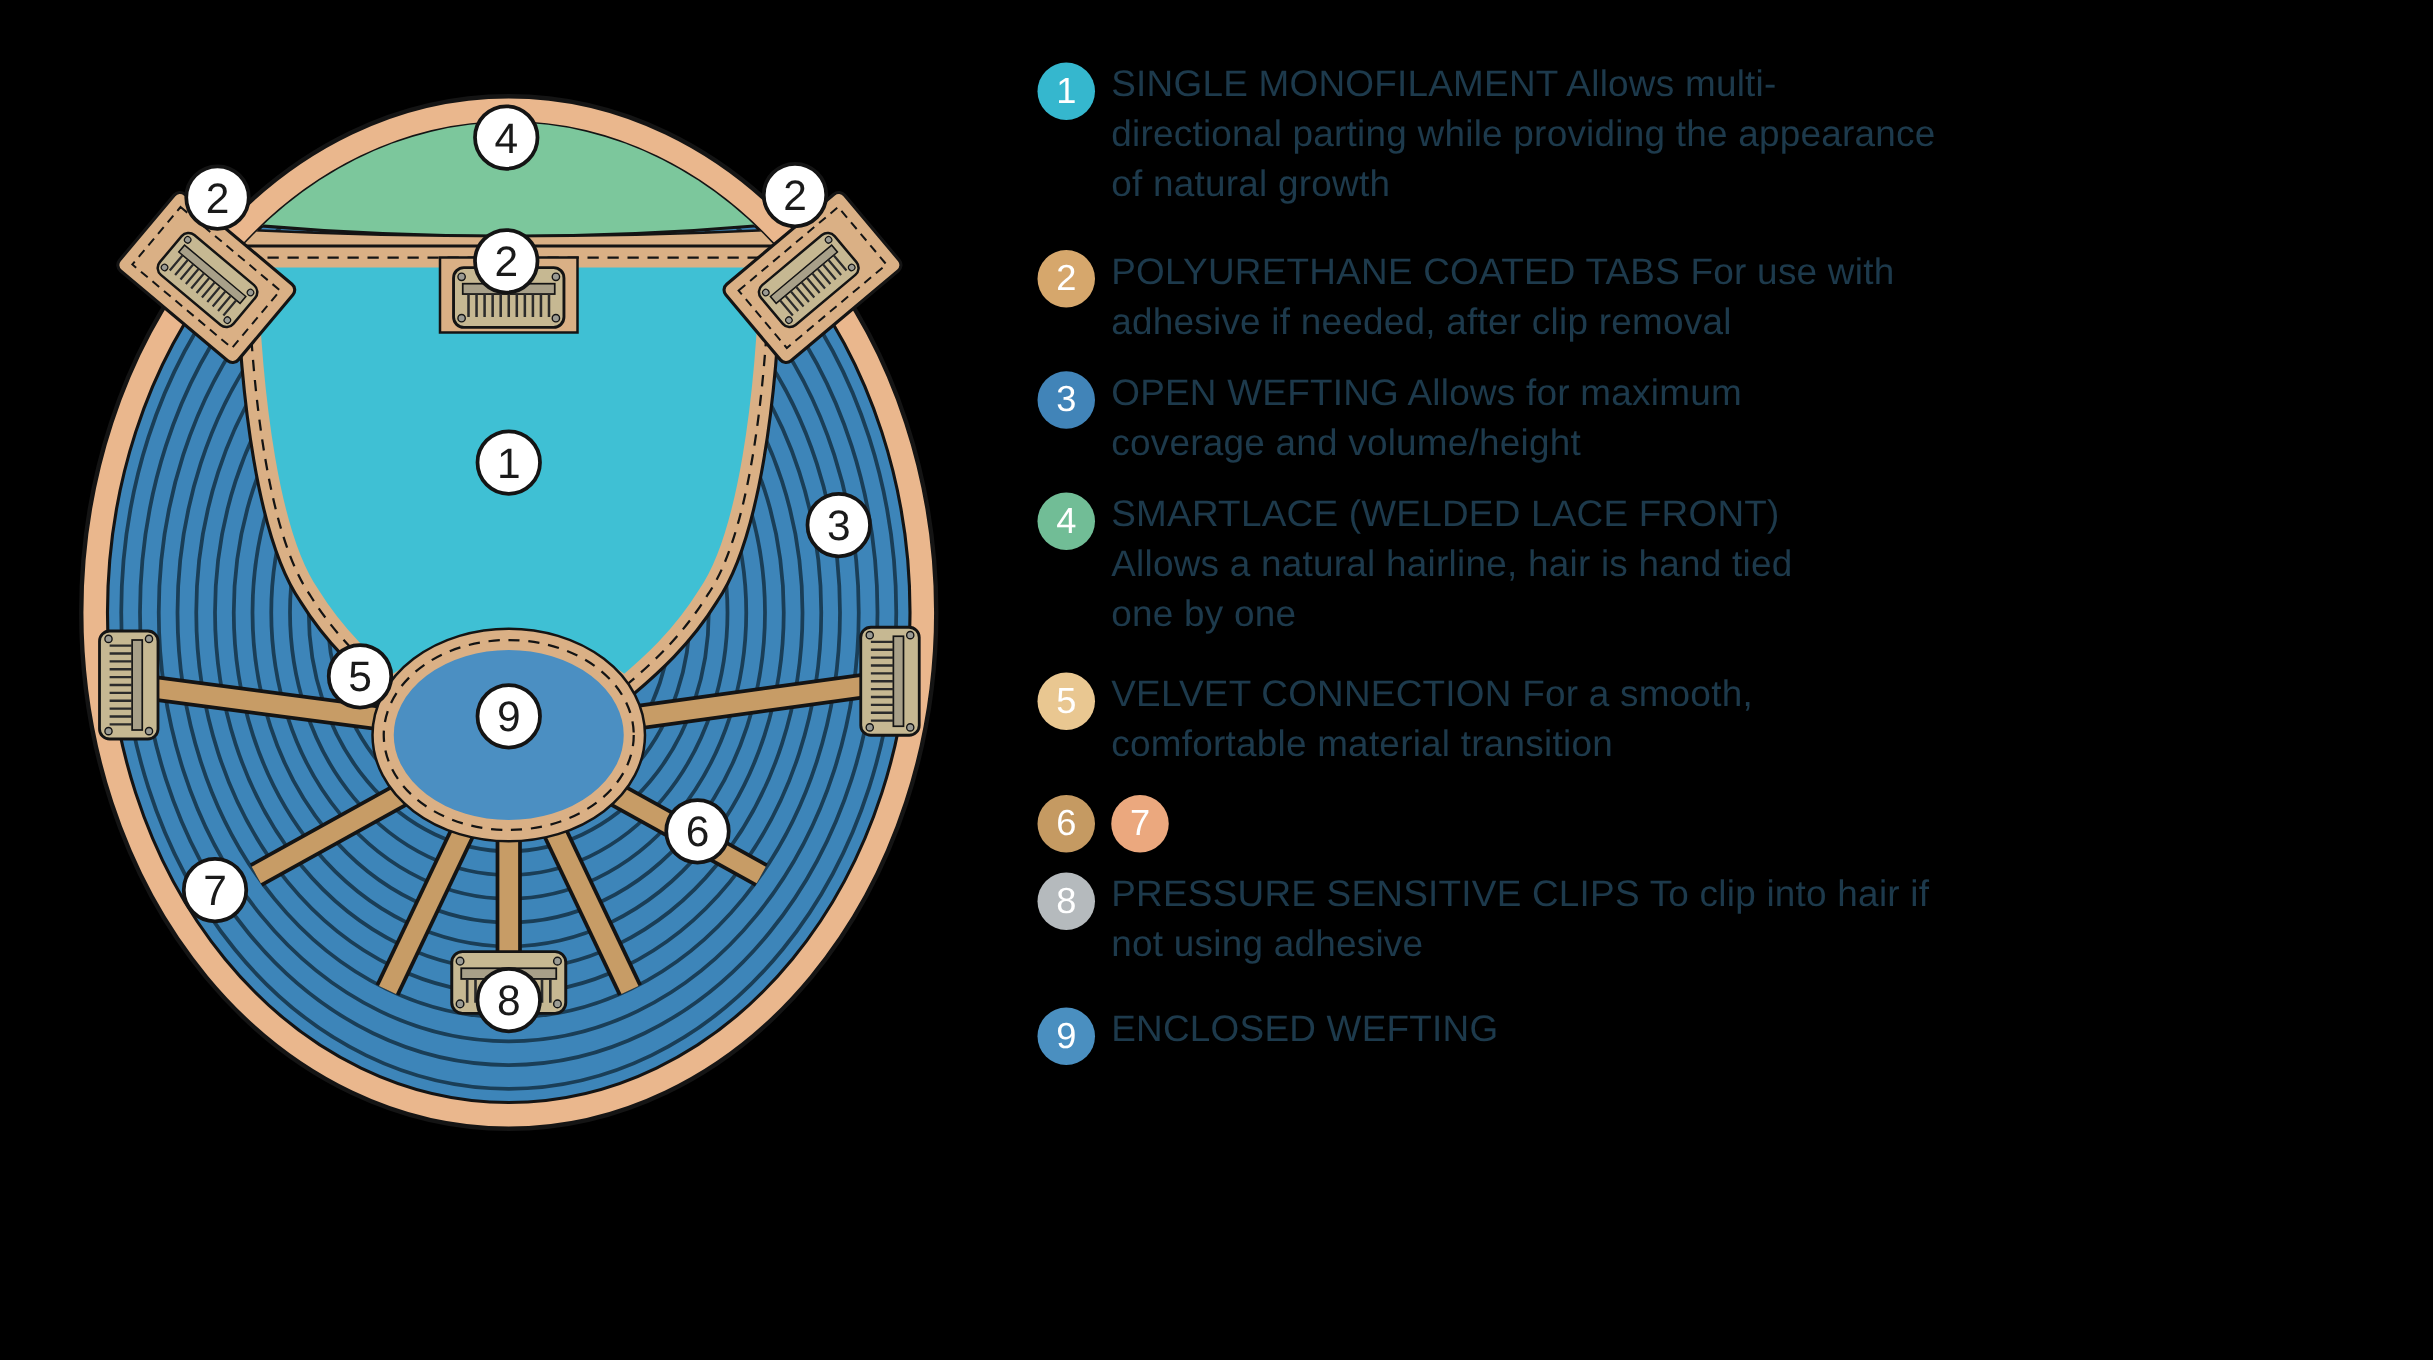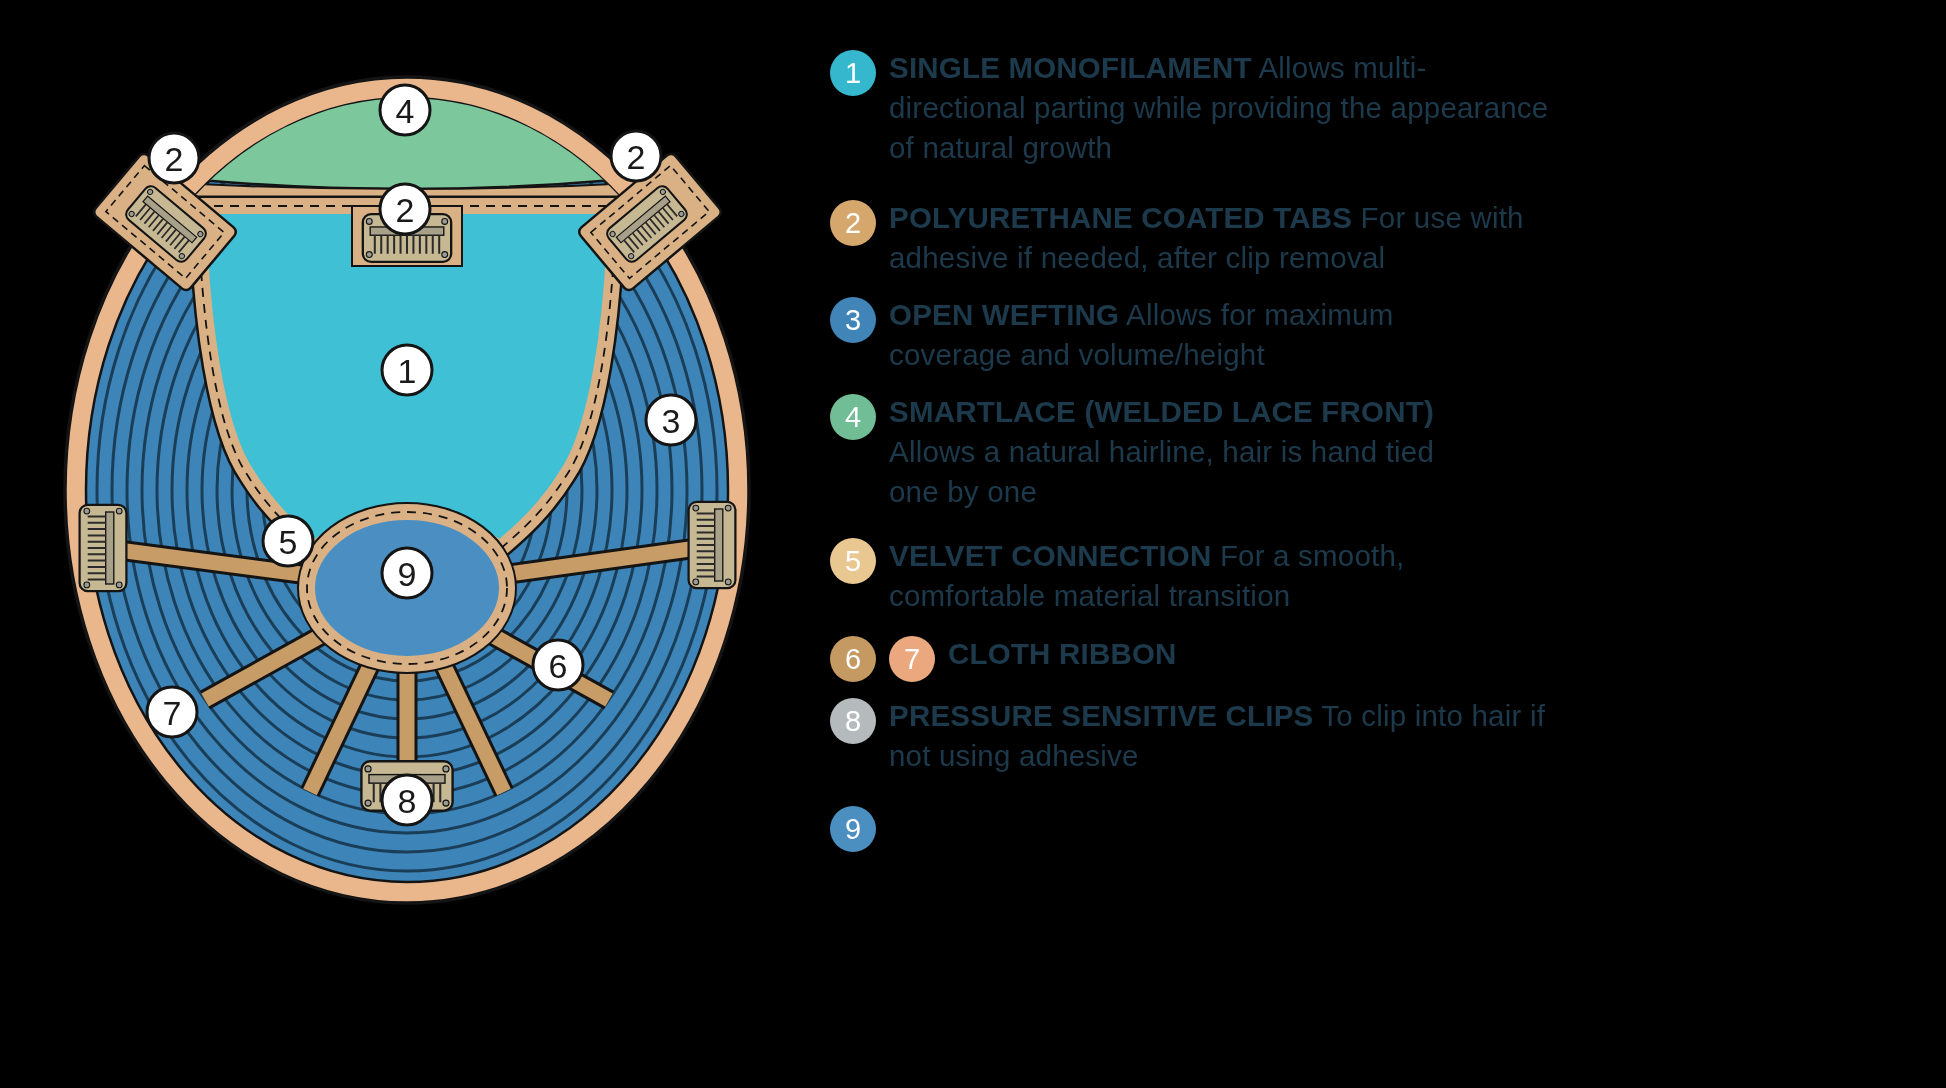--- a/index.html
+++ b/index.html
@@ -18,21 +18,21 @@
   .legend{position:absolute;left:830px;top:0;width:1100px;height:1088px;}
   .legend-item{position:absolute;left:0;display:flex;align-items:flex-start;gap:13px;}
   .legend-badge{
     width:46px;height:46px;border-radius:50%;flex:0 0 auto;
     display:flex;align-items:center;justify-content:center;margin-top:2px;
   }
   .legend-badge span{color:#ffffff;font-size:29px;line-height:1;}
   .legend-text{
     margin:0;width:680px;font-size:29.5px;line-height:40px;letter-spacing:.2px;
   }
-  .legend-title{font-weight:bold;text-transform:uppercase;}
+  .legend-title{font-weight:normal;text-transform:uppercase;}
   .legend-desc{font-weight:normal;}
 </style>
 </head>
 <body>
 
 <div class="stage" style="background-color: rgb(0, 0, 0);">
 
   <div class="diagram-wrap">
     <svg width="790" height="1088" viewBox="0 0 790 1088">
       <defs>
@@ -221,35 +221,35 @@
       </p>
     </div>
 
     <div class="legend-item" style="top:634px">
       <div class="legend-badge" style="background-color: rgb(197, 154, 98);">
         <span>6</span>
       </div>
       <div class="legend-badge" style="background-color: rgb(235, 168, 126);">
         <span>7</span>
       </div>
-      <p class="legend-text" style="width:300px">
-        <span class="legend-title">CLOTH RIBBON</span>
-      </p>
     </div>
 
     <div class="legend-item" style="top:696px">
       <div class="legend-badge" style="background-color: rgb(181, 186, 189);">
         <span>8</span>
       </div>
       <p class="legend-text" style="width:660px">
         <span class="legend-title">PRESSURE SENSITIVE CLIPS</span>
         <span class="legend-desc">To clip into hair if not using adhesive</span>
       </p>
     </div>
 
     <div class="legend-item" style="top:804px">
       <div class="legend-badge" style="background-color: rgb(74, 143, 192);">
         <span>9</span>
       </div>
+      <p class="legend-text">
+        <span class="legend-title">ENCLOSED WEFTING</span>
+      </p>
     </div>
 
   </div>
 </div>
 
 </body></html>

